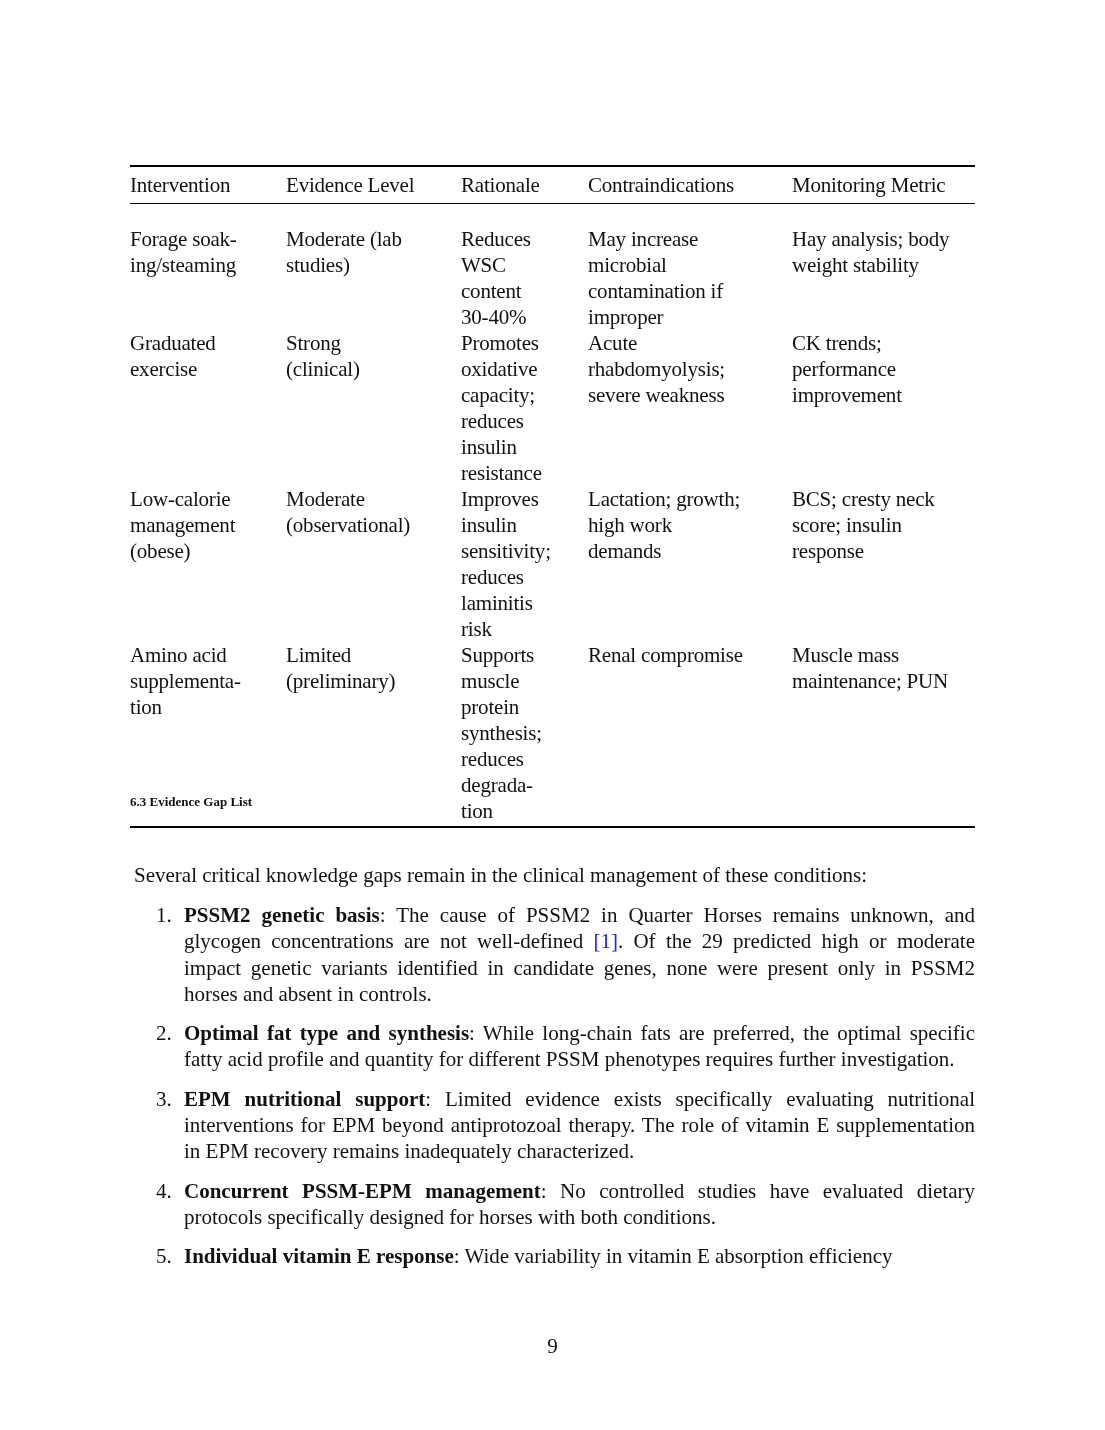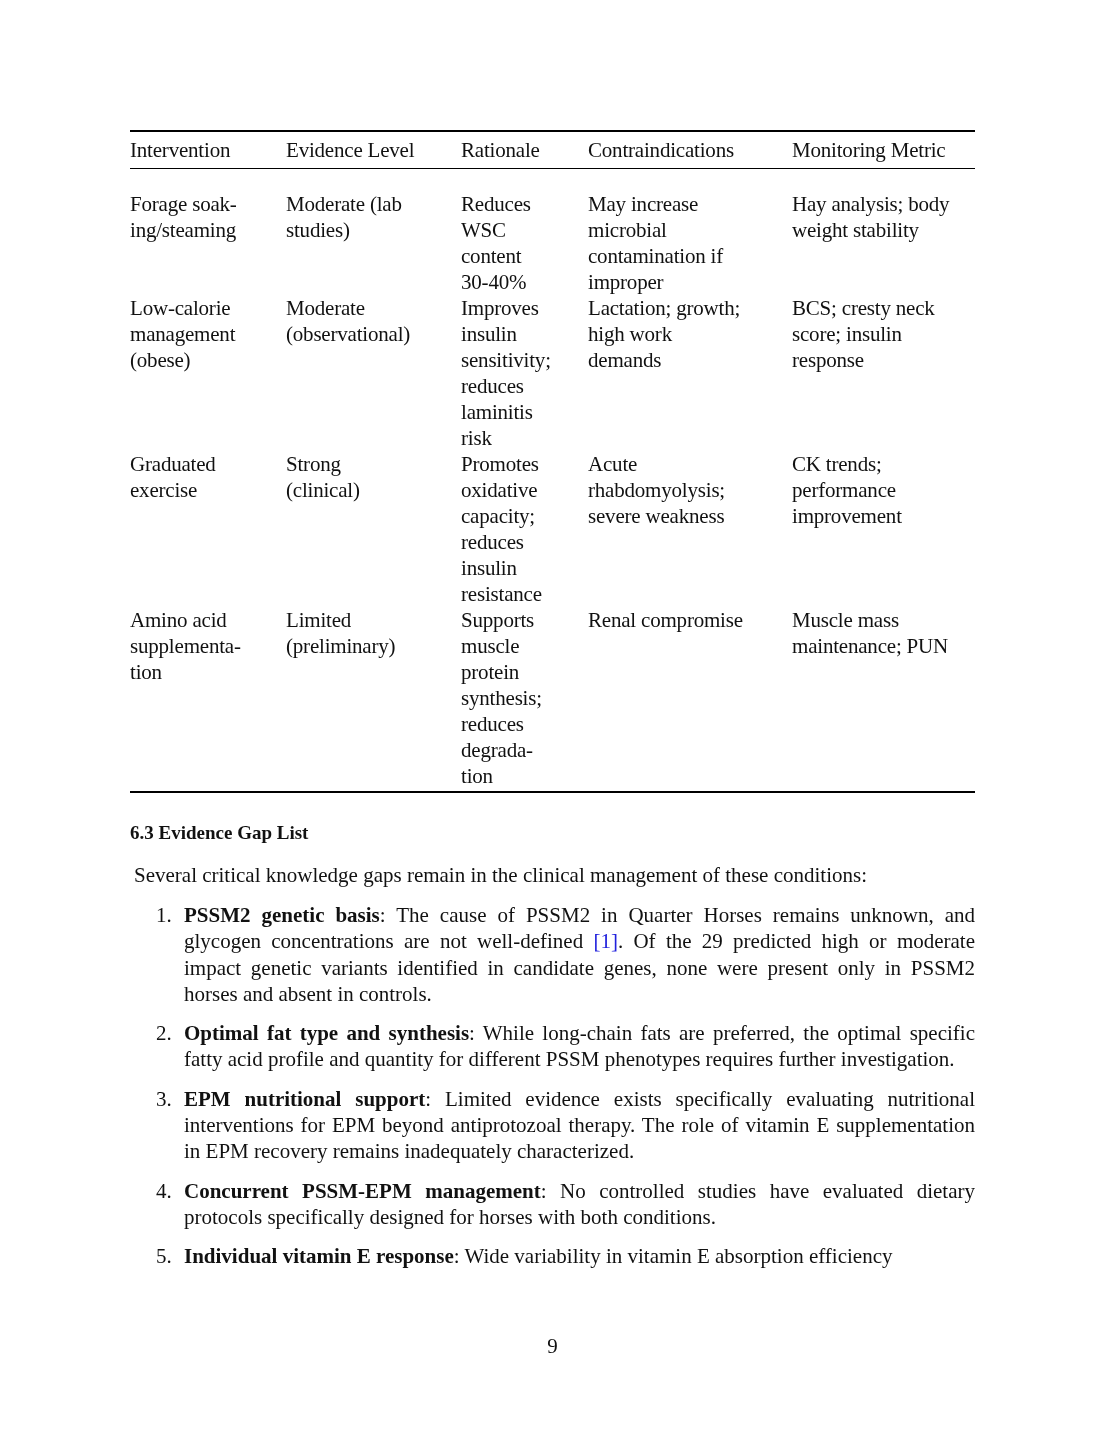--- a/index.html
+++ b/index.html
@@ -21,20 +21,21 @@
       top: 130px;
       width: 845px;
     }
     table.data-table {
       width: 845px;
       border-collapse: collapse;
       font-family: "Liberation Serif", "DejaVu Serif", serif;
       font-size: 21px;
       line-height: 26px;
       letter-spacing: -0.2px;
+      margin-top: 35px;
     }
     table.data-table thead tr {
       border-top: 2px solid #000;
       border-bottom: 1.5px solid #000;
     }
     table.data-table tbody tr:last-child {
       border-bottom: 2px solid #000;
     }
     table.data-table th {
       font-weight: normal;
@@ -53,24 +54,24 @@
     .col1 { width: 156px; }
     .col2 { width: 175px; }
     .col3 { width: 127px; }
     .col4 { width: 204px; }
     .col5 { width: 183px; }
     .cell-line { display: block; white-space: nowrap; }
 
     h3.section-heading {
       font-family: "Liberation Serif", "DejaVu Serif", serif;
       font-weight: bold;
-      font-size: 19px;
-      margin: 0;
-      position: absolute;
-      top: 692px;
+      font-size: 13px;
+      margin: 0;
+      position: absolute;
+      top: 664px;
       left: 0;
     }
     p.intro {
       font-family: "Liberation Serif", "DejaVu Serif", serif;
       font-size: 21px;
       margin: 0;
       position: absolute;
       top: 733px;
       left: 4px;
       white-space: nowrap;
@@ -149,20 +150,48 @@
             <span class="cell-line">contamination if</span>
             <span class="cell-line">improper</span>
           </td>
           <td class="col5">
             <span class="cell-line">Hay analysis; body</span>
             <span class="cell-line">weight stability</span>
           </td>
         </tr>
         <tr>
           <td class="col1">
+            <span class="cell-line">Graduated</span>
+            <span class="cell-line">exercise</span>
+          </td>
+          <td class="col2">
+            <span class="cell-line">Strong</span>
+            <span class="cell-line">(clinical)</span>
+          </td>
+          <td class="col3">
+            <span class="cell-line">Promotes</span>
+            <span class="cell-line">oxidative</span>
+            <span class="cell-line">capacity;</span>
+            <span class="cell-line">reduces</span>
+            <span class="cell-line">insulin</span>
+            <span class="cell-line">resistance</span>
+          </td>
+          <td class="col4">
+            <span class="cell-line">Acute</span>
+            <span class="cell-line">rhabdomyolysis;</span>
+            <span class="cell-line">severe weakness</span>
+          </td>
+          <td class="col5">
+            <span class="cell-line">CK trends;</span>
+            <span class="cell-line">performance</span>
+            <span class="cell-line">improvement</span>
+          </td>
+        </tr>
+        <tr>
+          <td class="col1">
             <span class="cell-line">Low-calorie</span>
             <span class="cell-line">management</span>
             <span class="cell-line">(obese)</span>
           </td>
           <td class="col2">
             <span class="cell-line">Moderate</span>
             <span class="cell-line">(observational)</span>
           </td>
           <td class="col3">
             <span class="cell-line">Improves</span>
@@ -174,48 +203,20 @@
           </td>
           <td class="col4">
             <span class="cell-line">Lactation; growth;</span>
             <span class="cell-line">high work</span>
             <span class="cell-line">demands</span>
           </td>
           <td class="col5">
             <span class="cell-line">BCS; cresty neck</span>
             <span class="cell-line">score; insulin</span>
             <span class="cell-line">response</span>
-          </td>
-        </tr>
-        <tr>
-          <td class="col1">
-            <span class="cell-line">Graduated</span>
-            <span class="cell-line">exercise</span>
-          </td>
-          <td class="col2">
-            <span class="cell-line">Strong</span>
-            <span class="cell-line">(clinical)</span>
-          </td>
-          <td class="col3">
-            <span class="cell-line">Promotes</span>
-            <span class="cell-line">oxidative</span>
-            <span class="cell-line">capacity;</span>
-            <span class="cell-line">reduces</span>
-            <span class="cell-line">insulin</span>
-            <span class="cell-line">resistance</span>
-          </td>
-          <td class="col4">
-            <span class="cell-line">Acute</span>
-            <span class="cell-line">rhabdomyolysis;</span>
-            <span class="cell-line">severe weakness</span>
-          </td>
-          <td class="col5">
-            <span class="cell-line">CK trends;</span>
-            <span class="cell-line">performance</span>
-            <span class="cell-line">improvement</span>
           </td>
         </tr>
         <tr>
           <td class="col1">
             <span class="cell-line">Amino acid</span>
             <span class="cell-line">supplementa-</span>
             <span class="cell-line">tion</span>
           </td>
           <td class="col2">
             <span class="cell-line">Limited</span>

